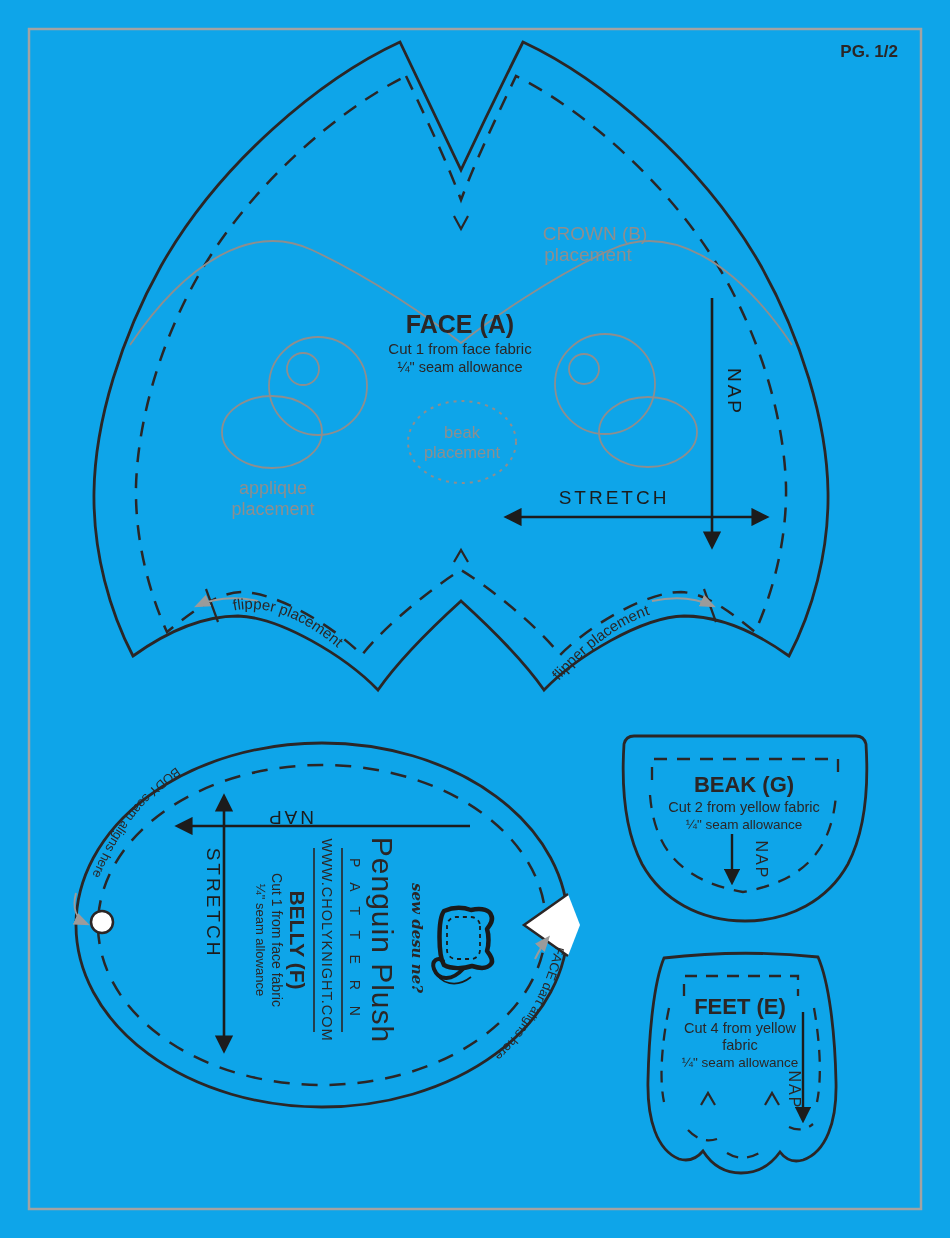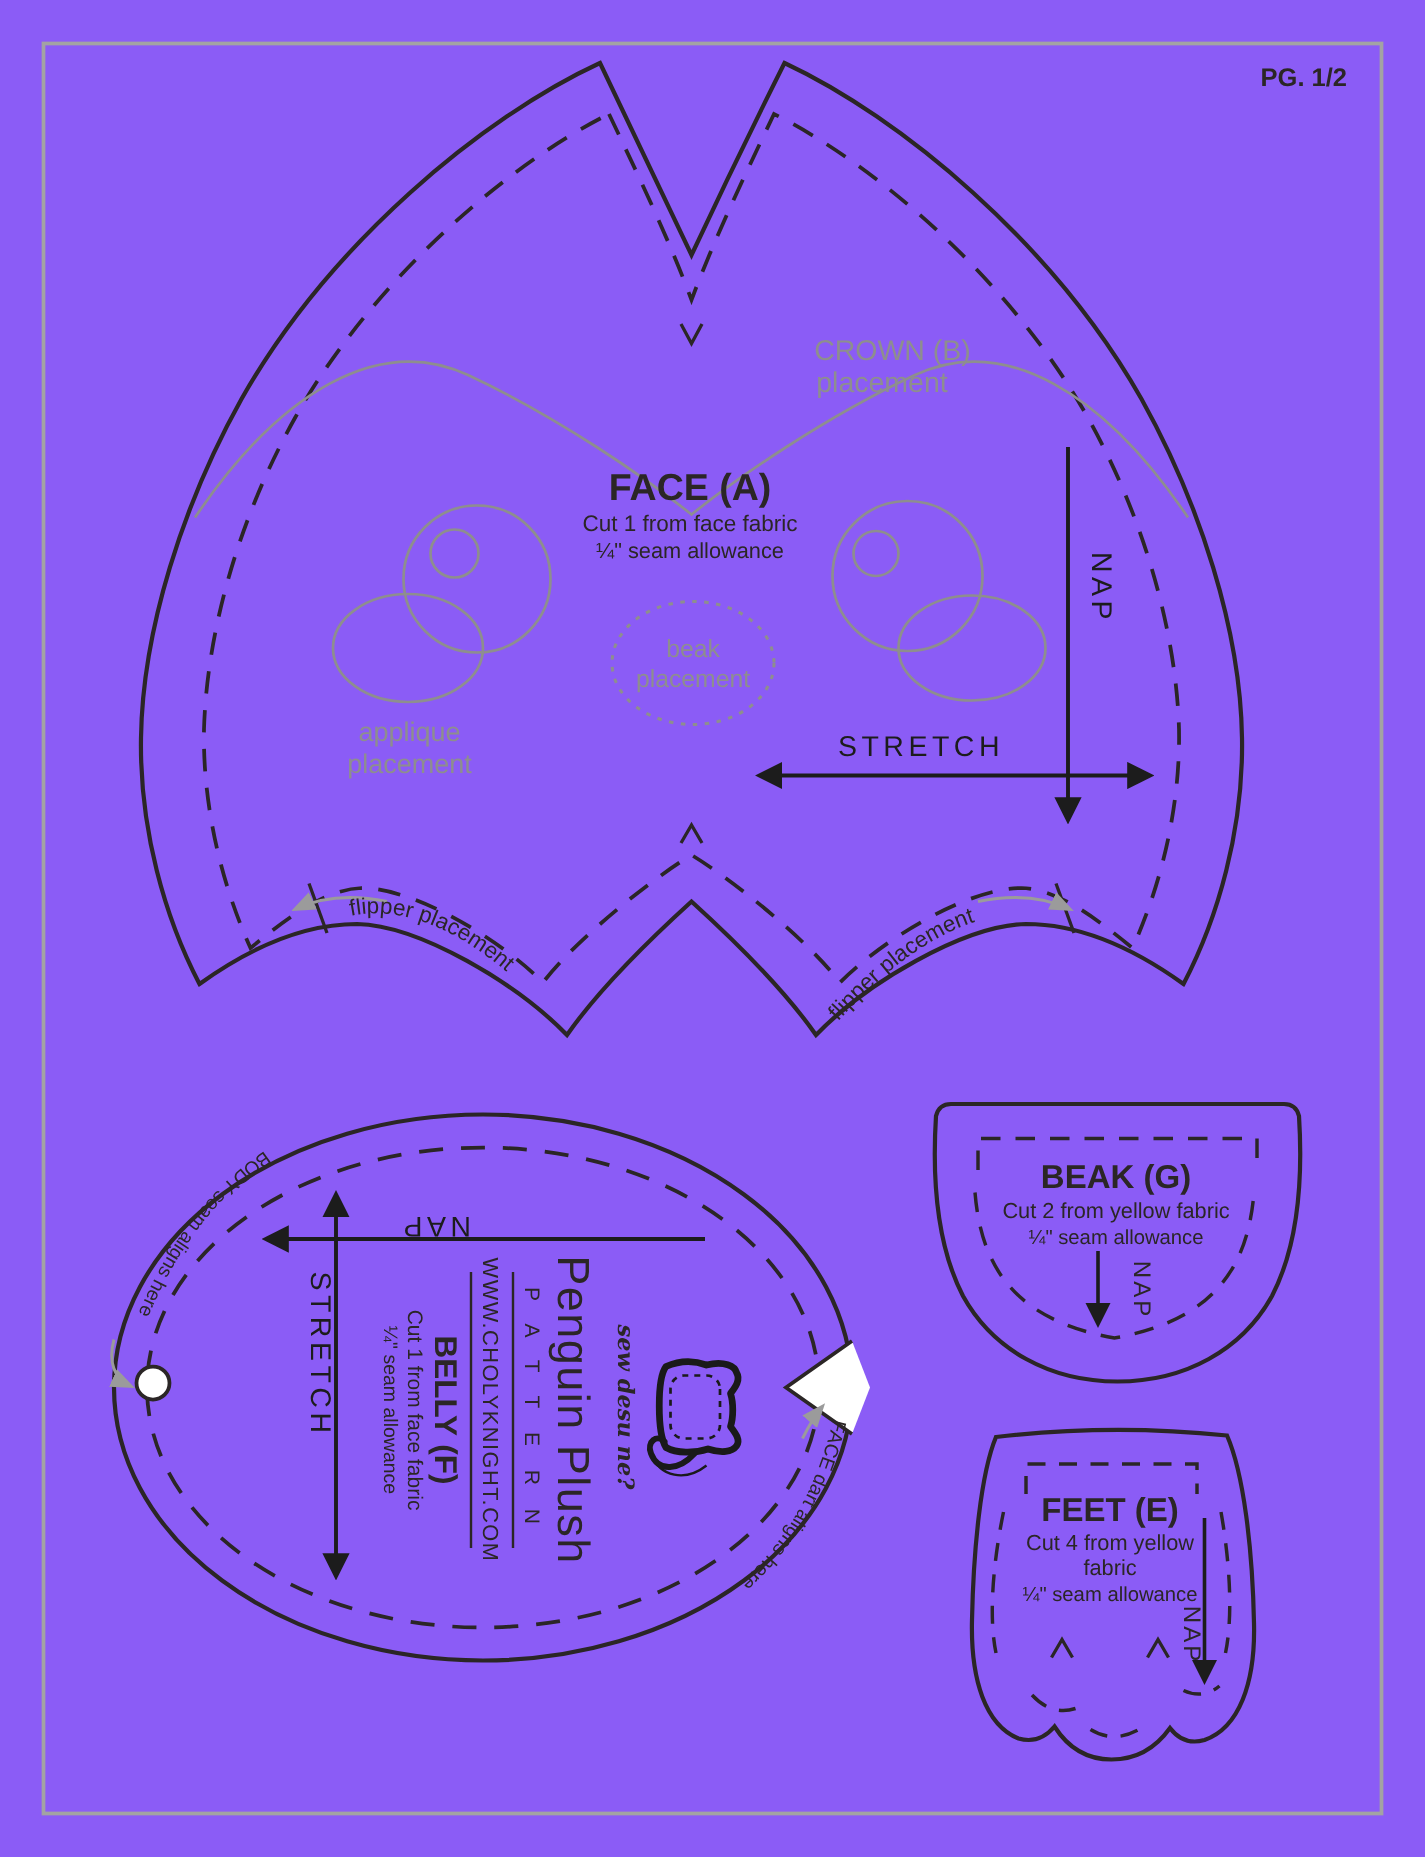--- a/index.html
+++ b/index.html
@@ -1,16 +1,16 @@
 <!DOCTYPE html>
 <html><head>
 <meta charset="utf-8">
 <style>
   html,body{margin:0;padding:0;background:#ffffff;}
-  .sheet{width:950px;height:1238px;position:relative;background:#8b5cf6;overflow:hidden;}
+  .sheet{width:950px;height:1238px;position:relative;background:#0ea5e9;overflow:hidden;}
   svg{display:block;}
   text{font-family:"Liberation Sans","DejaVu Sans",sans-serif;fill:#2b2626;}
   .ttl{font-weight:700;}
   .gray{fill:#8e8e8e;}
   .grain{letter-spacing:3px;font-size:19px;fill:#1c1c1c;}
   .small{font-size:15px;}
   .script{font-family:"DejaVu Serif","Liberation Serif",serif;font-style:italic;font-weight:700;}
 </style>
 </head>
 <body>

